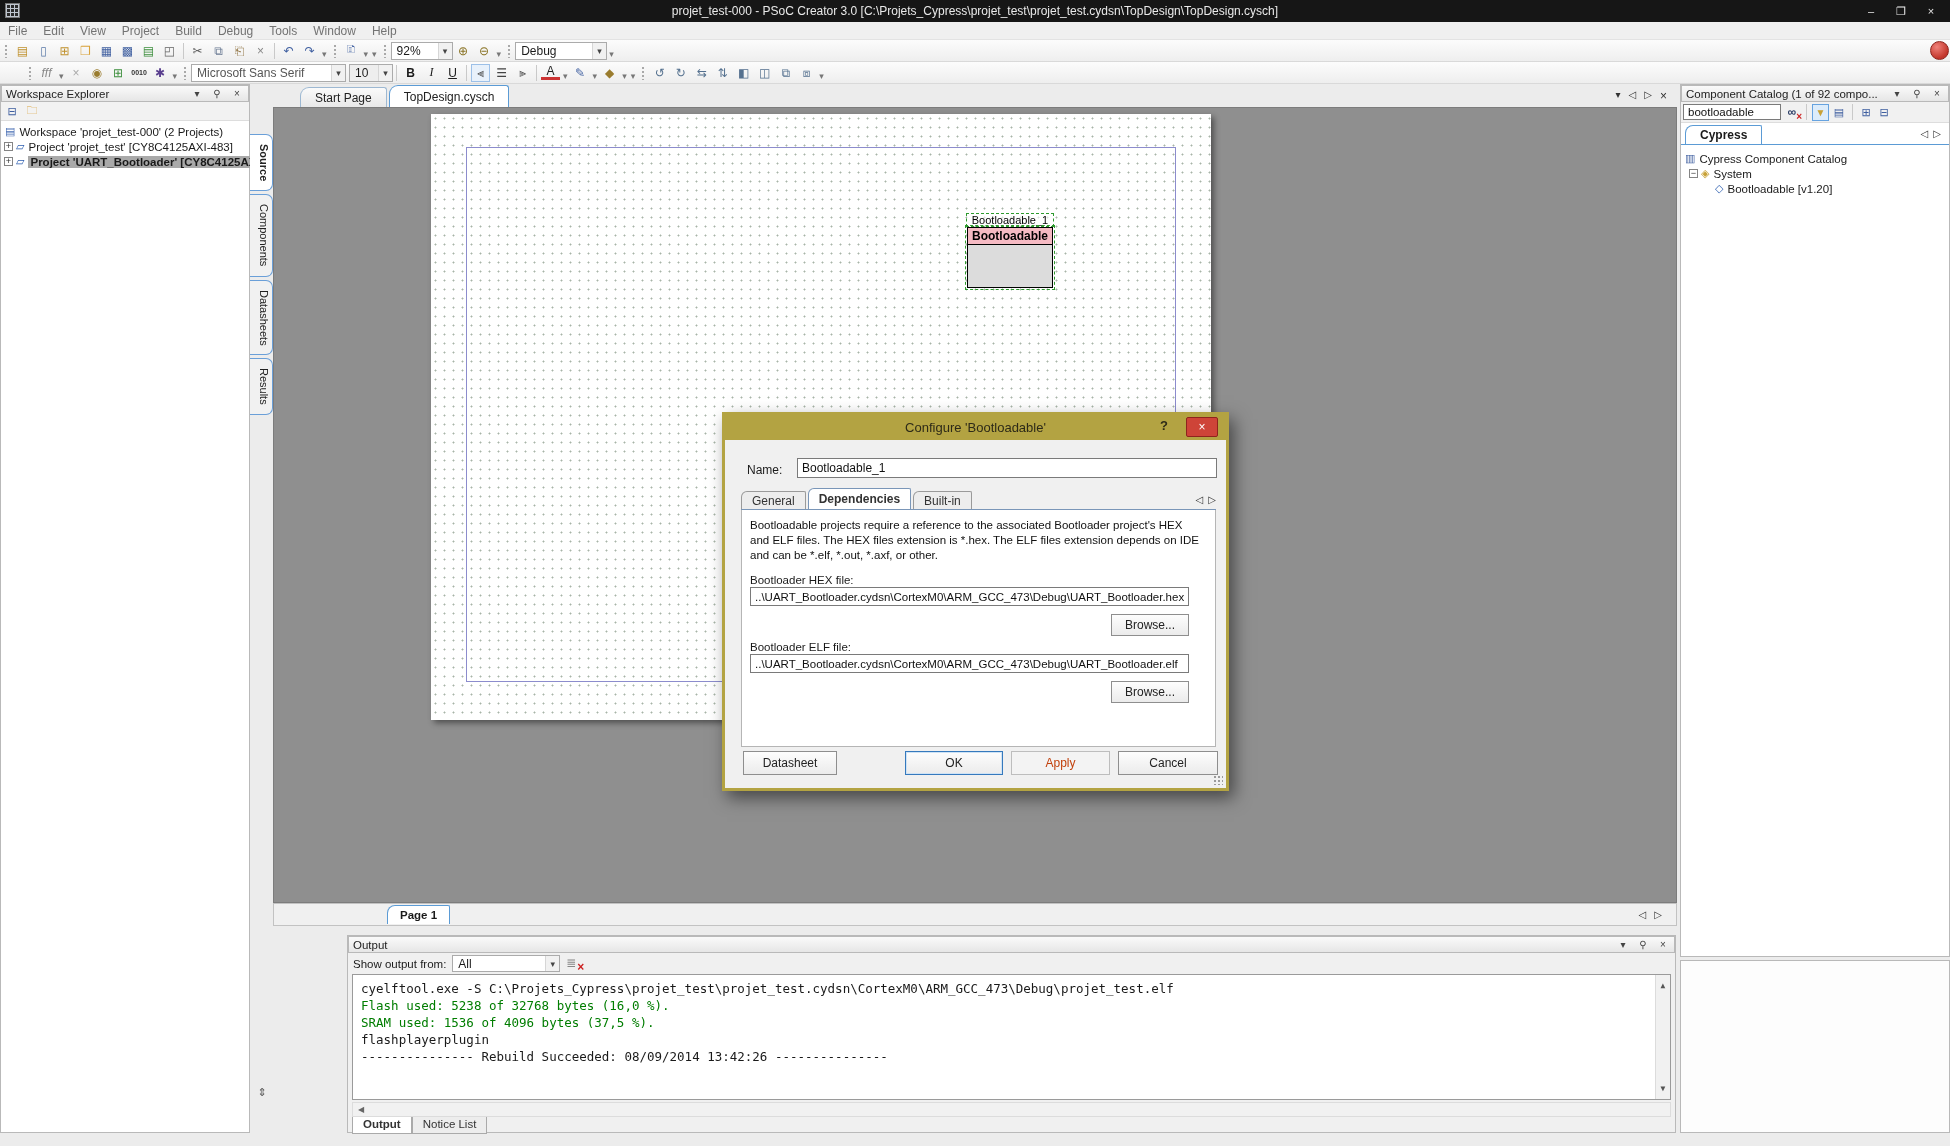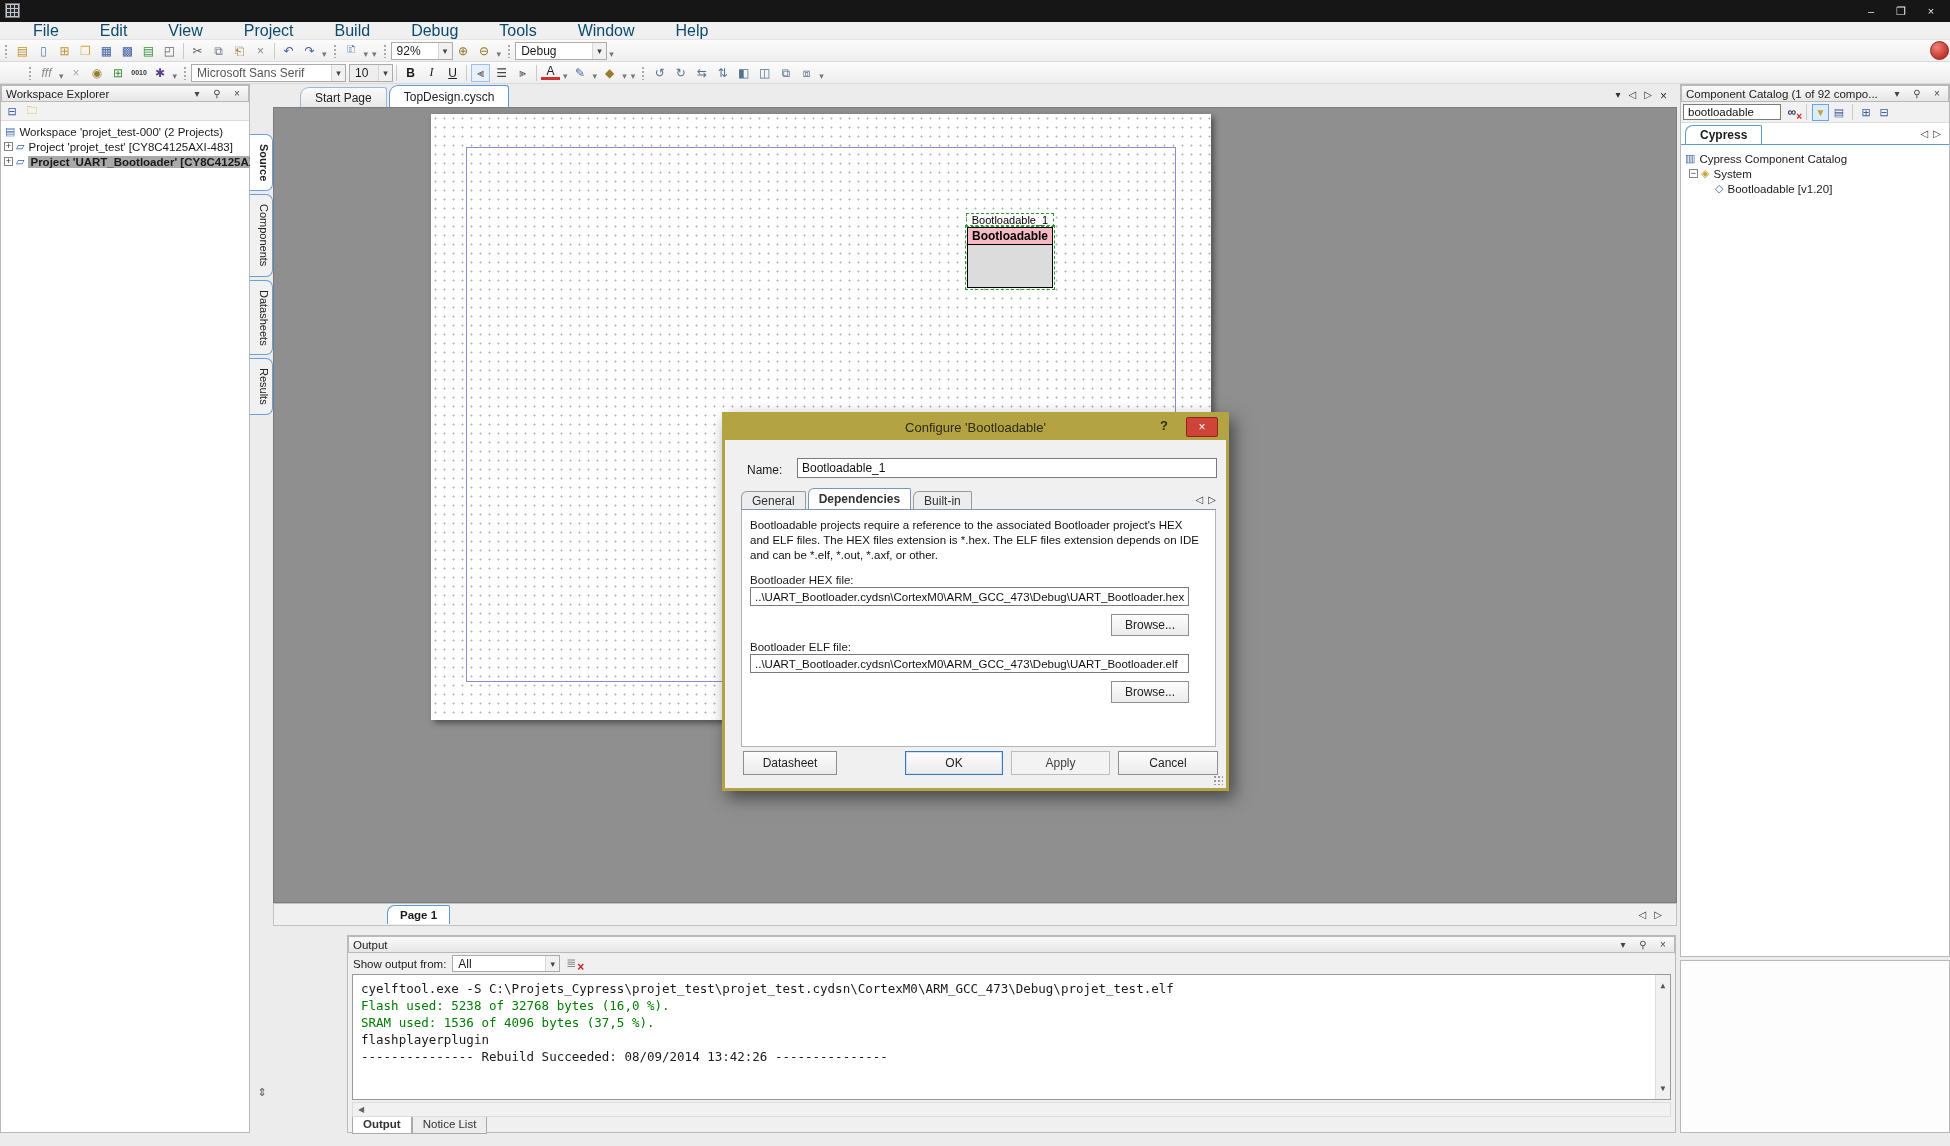--- a/index.html
+++ b/index.html
@@ -17,21 +17,21 @@
               background-image:linear-gradient(#bfc6cf 1px, transparent 1px),
                                linear-gradient(90deg,#bfc6cf 1px, transparent 1px);
               background-size:4px 4px; }
   .wbtns { position:absolute; right:4px; top:0; height:22px; display:flex; }
   .wbtn { width:30px; height:22px; display:flex; align-items:center; justify-content:center;
           color:#e9e9e9; font-size:11px; }
 
   
   .menubar { left:0; top:22px; width:1950px; height:18px; background:#f0f0f0; display:flex;
              align-items:center; border-bottom:1px solid #e3e3e3; }
-  .menu-item { padding:0 8px; font-size:16px; color:#0c4a6e;margin-left:25px; }
+  .menu-item { padding:0 8px; font-size:12px; color:#737373; }
   .toolbar { left:0; width:1950px; background:linear-gradient(#fcfcfc,#eeeeee);
              border-bottom:1px solid #d9d9d9; display:flex; align-items:center; }
   .tb1 { top:40px; height:22px; } .tb2 { top:62px; height:22px;padding-left:24px; }
   .tbi { width:19px; height:18px; display:inline-flex; align-items:center; justify-content:center;
          font-size:12px; margin:0 1px; }
   .tb-handle { width:4px; height:14px; margin:0 4px;
                background-image:radial-gradient(#a9a9a9 1px, transparent 1.2px);
                background-size:4px 4px; }
   .tb-sep { width:1px; height:16px; background:#c9c9c9; margin:0 3px; }
   .tb-ovf { color:#777; font-size:9px; margin:6px 2px 0 2px; }
@@ -119,21 +119,21 @@
            background:#ededed; border:1px solid #9a9a9a; border-bottom:none;
            border-radius:6px 2px 0 0; margin-right:2px; color:#333; }
   .dtab2.active { background:#fff; font-weight:bold; height:21px; border-color:#7a96b8; }
   .dtabs .nav { margin-left:auto; color:#333; font-size:10px; display:flex; gap:5px;
                 padding-bottom:4px; }
   .tabpanel { position:absolute; left:16px; top:95px; width:475px; height:237px; background:#fff;
               border:1px solid #b5b5b5; border-top:none; }
   .btn { background:linear-gradient(#fdfdfd,#ebebeb); border:1px solid #8e8e8e; font-size:12px;
          color:#222; display:flex; align-items:center; justify-content:center; }
   .btn-ok { border:1px solid #3579bd; box-shadow:inset 0 0 0 1px #cfe3f5; }
-  .btn-dis { color:#404040; background:#f3f3f3; border-color:#bdbdbd; }
+  .btn-dis { color:#c2410c; background:#f3f3f3; border-color:#bdbdbd; }
   .grip { position:absolute; right:3px; bottom:3px; width:10px; height:10px;
           background-image:radial-gradient(#9a9a9a 1px, transparent 1.2px); background-size:4px 4px; }
 
   
   .cat { left:1680px; top:84px; width:270px; height:873px; background:#fff; border:1px solid #b9b9b9; }
   .cat-search { height:21px; background:#f1f1f1; border-bottom:1px solid #ddd; display:flex;
                 align-items:center; padding:0 2px; gap:2px; }
   .cat-tabrow { height:22px; display:flex; align-items:flex-end; border-bottom:1px solid #5b9bd5;
                 padding-left:4px; background:#fff; }
   .cat-tab { height:19px; padding:0 14px; background:#fff; border:1px solid #5b9bd5; border-bottom:none;
@@ -180,20 +180,21 @@
   .splitter-btn { left:254px; top:1086px; width:16px; height:16px; color:#555; font-size:11px;
                   text-align:center; }
 </style>
 </head>
 <body>
 
 <div id="app">
 
   <div class="abs titlebar">
     <span class="app-icon"></span>
+    <span class="ttext">projet_test-000 - PSoC Creator 3.0  [C:\Projets_Cypress\projet_test\projet_test.cydsn\TopDesign\TopDesign.cysch]</span>
     <span class="wbtns">
       <span class="wbtn">–</span>
       <span class="wbtn">❐</span>
       <span class="wbtn">×</span>
     </span>
   </div>
 
   <div class="abs menubar">
     <span class="menu-item">File</span>
     <span class="menu-item">Edit</span>

